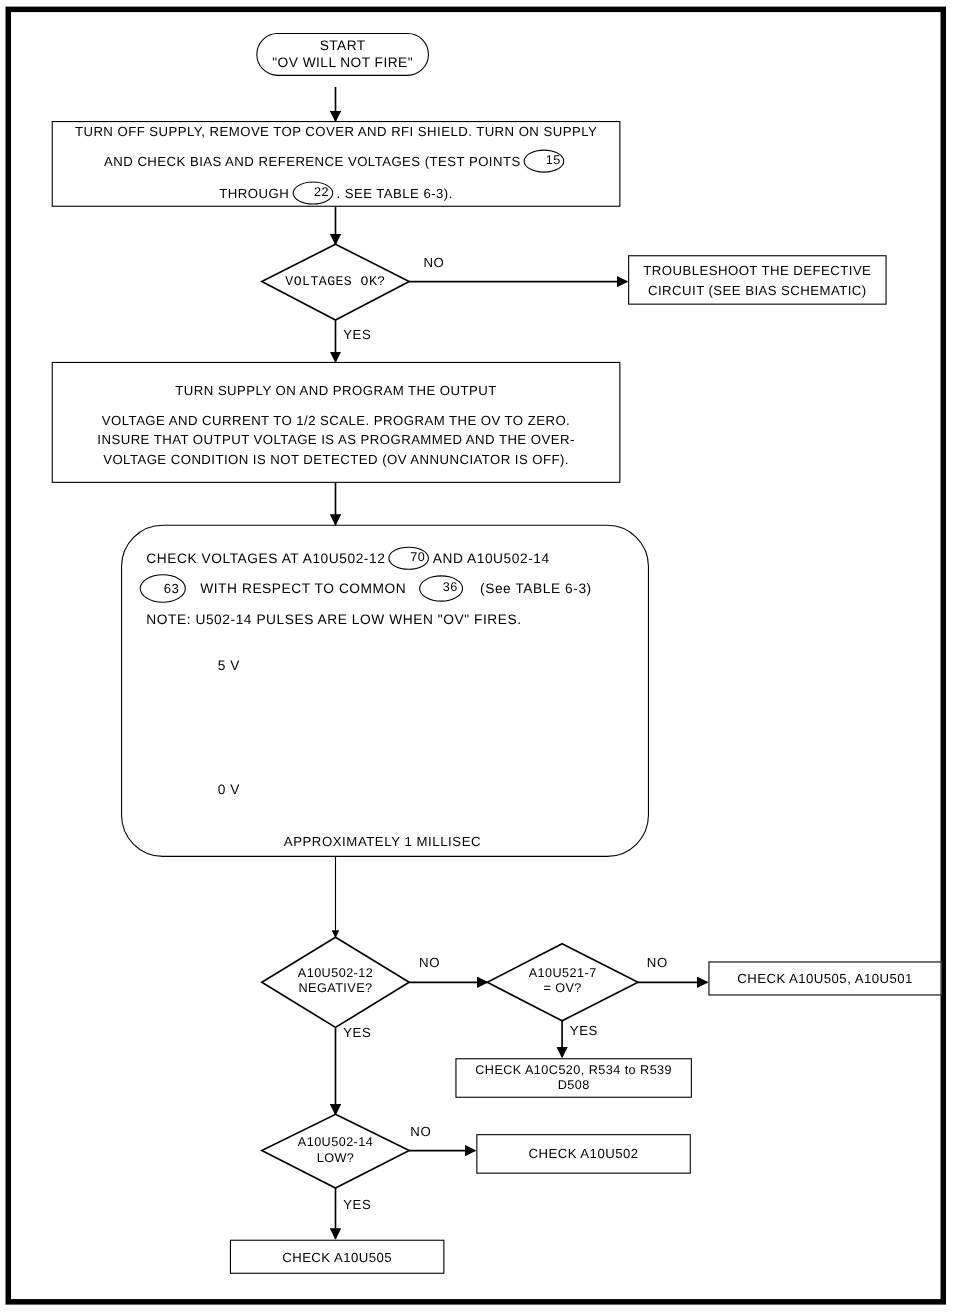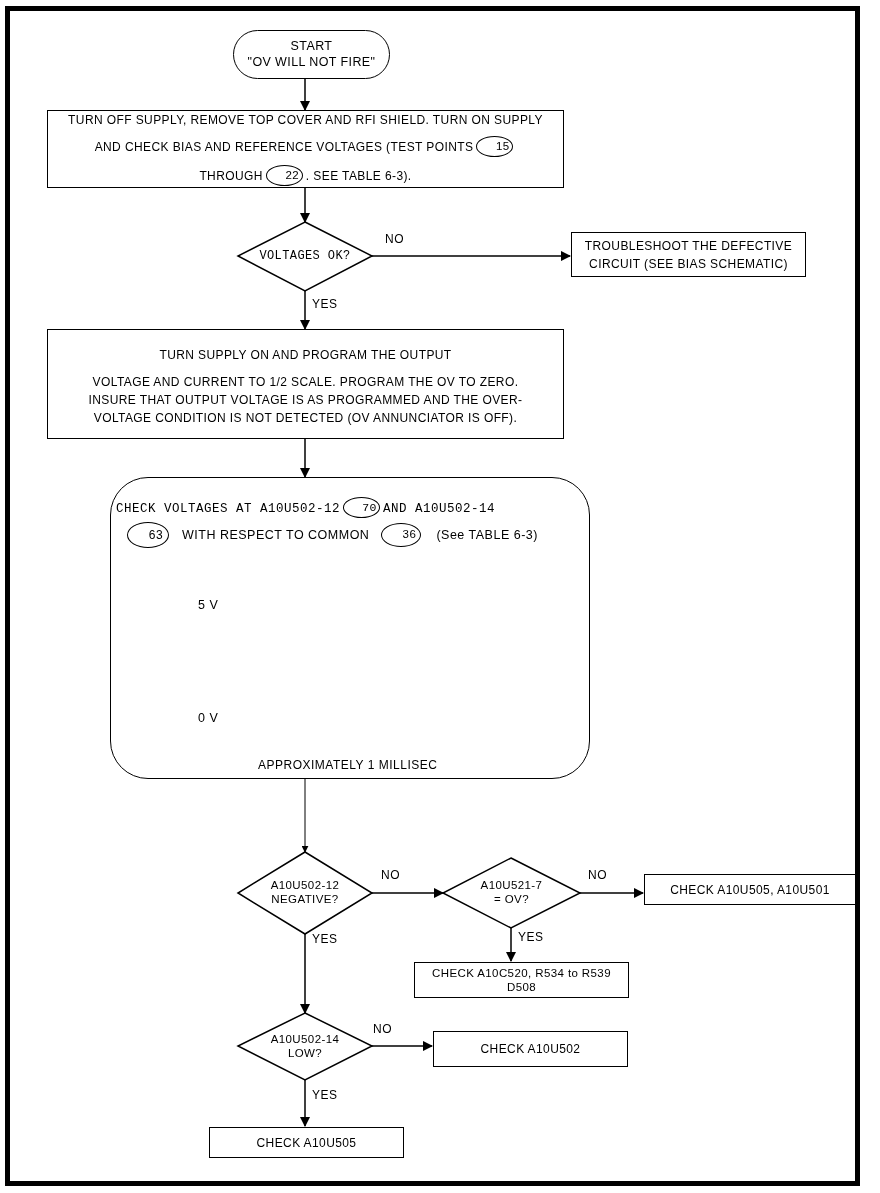--- a/index.html
+++ b/index.html
@@ -159,21 +159,21 @@
                C 444 636 448 620 450 608"></path>
     </g>
     <g stroke="#000" stroke-width="1.4" fill="none">
       <line x1="340" y1="728" x2="340" y2="748"></line>
       <line x1="383" y1="728" x2="383" y2="748"></line>
       <line x1="295" y1="739" x2="337" y2="739" marker-end="url(#arrowsm)"></line>
       <line x1="428" y1="739" x2="387" y2="739" marker-end="url(#arrowsm)"></line>
     </g>
   </svg>
 
-  <div class="node term" style="left:233px; top:30px; width:157px; height:49px; font-size:12.5px;">
+  <div class="node term" style="left:233px; top:30px; width:157px; height:39px; font-size:12.5px;">
     <span class="ln">START</span>
     <span class="ln">"OV WILL NOT FIRE"</span>
   </div>
 
   <div class="node proc" style="left:47px; top:110px; width:517px; height:78px; font-size:12px; line-height:1.55;justify-content:space-between;">
     <span class="ln">TURN OFF SUPPLY, REMOVE TOP COVER AND RFI SHIELD.   TURN ON SUPPLY</span>
     <span class="ln">
       <span>AND CHECK BIAS AND REFERENCE VOLTAGES (TEST POINTS</span><span class="circnum">15</span>
     </span>
     <span class="ln">
@@ -196,28 +196,29 @@
 
   <div class="node proc" style="left:47px; top:329px; width:517px; height:110px; font-size:12px; line-height:1.5; padding-top:4px;">
     <span class="ln" style="margin-bottom:9px;">TURN SUPPLY ON AND PROGRAM THE OUTPUT</span>
     <span class="ln">VOLTAGE AND CURRENT TO 1/2 SCALE. PROGRAM THE OV TO ZERO.</span>
     <span class="ln">INSURE THAT OUTPUT VOLTAGE IS AS PROGRAMMED AND THE OVER-</span>
     <span class="ln">VOLTAGE CONDITION IS NOT DETECTED (OV ANNUNCIATOR IS OFF).</span>
   </div>
 
   <div class="roundbox" style="position:absolute; left:110px; top:477px; width:478px; height:300px;"></div>
 
-  <div class="edge-label" style="left:116px; top:498px; font-size:12.5px;font-family:Liberation Mono, monospace;">
+  <div class="edge-label" style="left:133px; top:498px; font-size:12.5px;">
     <span>CHECK VOLTAGES AT A10U502-12</span><span class="circnum">70</span><span>AND A10U502-14</span>
   </div>
 
   <div class="edge-label" style="left:124px; top:523px; font-size:12.5px;">
     <span class="circnum" style="width:24px;height:24px;font-size:12px;">63</span><span style="margin-left:10px;">WITH RESPECT TO COMMON</span><span class="circnum" style="margin-left:12px;width:22px;height:22px;">36</span><span style="margin-left:12px;">(See TABLE 6-3)</span>
   </div>
 
+  <div class="edge-label" style="left:133px; top:556px; font-size:12.5px;">NOTE:  U502-14 PULSES ARE LOW WHEN  "OV" FIRES.</div>
 
   <div class="wv-label" style="left:198px; top:598px; font-size:12.5px;">5 V</div>
   <div class="wv-label" style="left:198px; top:711px; font-size:12.5px;">0 V</div>
   <div class="wv-label" style="left:258px; top:758px; font-size:12px;">APPROXIMATELY 1 MILLISEC</div>
 
   <div class="diamond-wrap" style="left:238px; top:852px; width:134px; height:82px;">
     <div class="diamond-label" style="font-size:11.5px;">
       <span>A10U502-12</span>
       <span>NEGATIVE?</span>
     </div>

